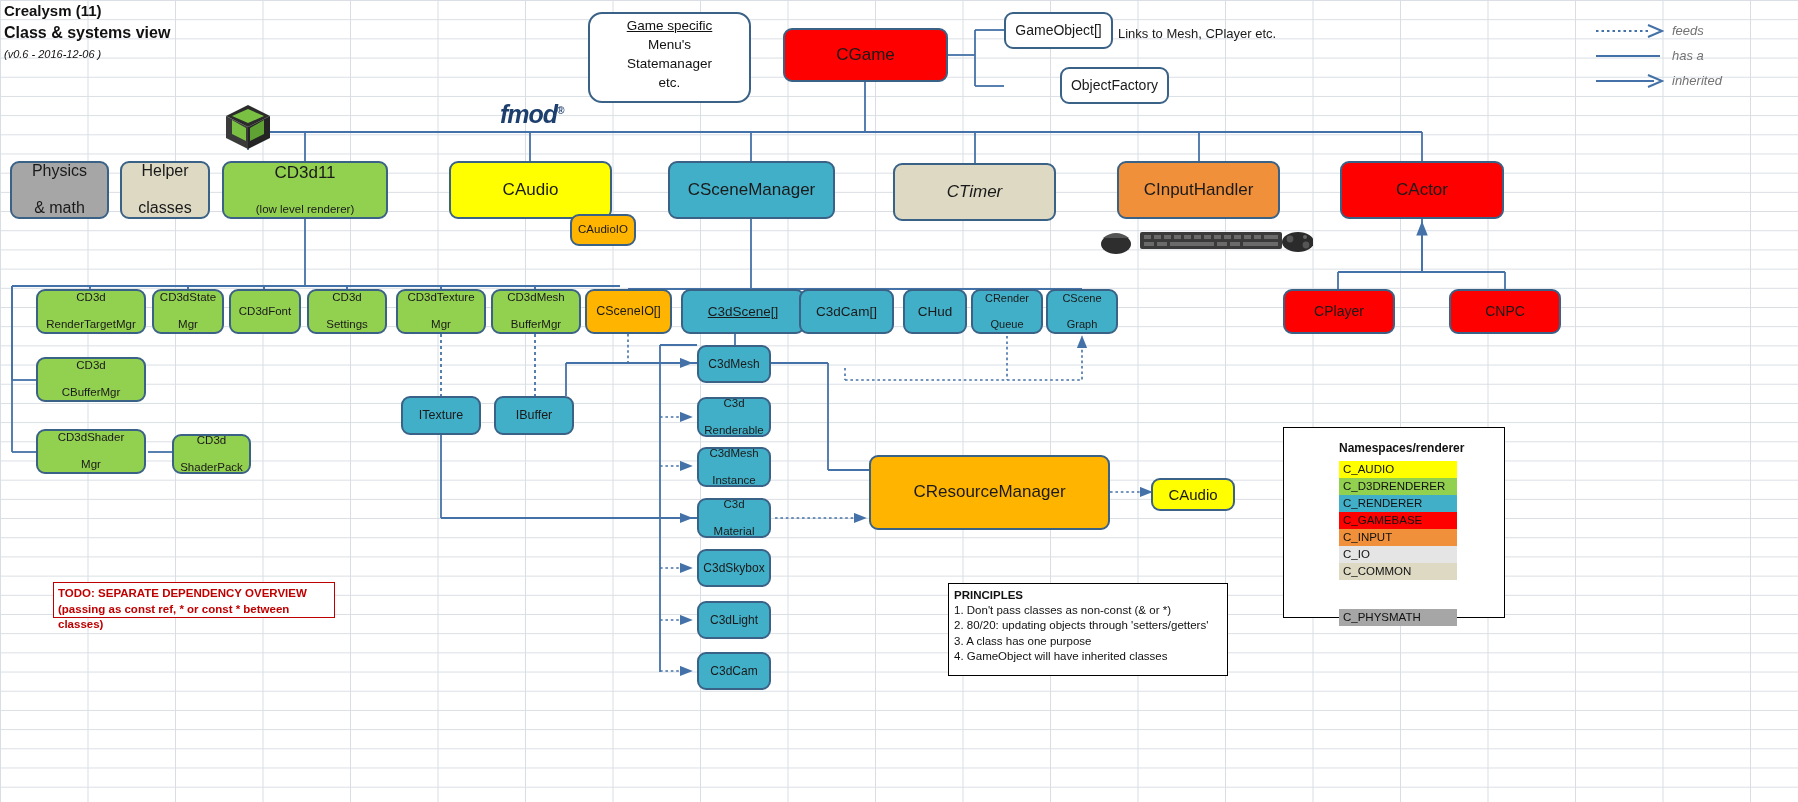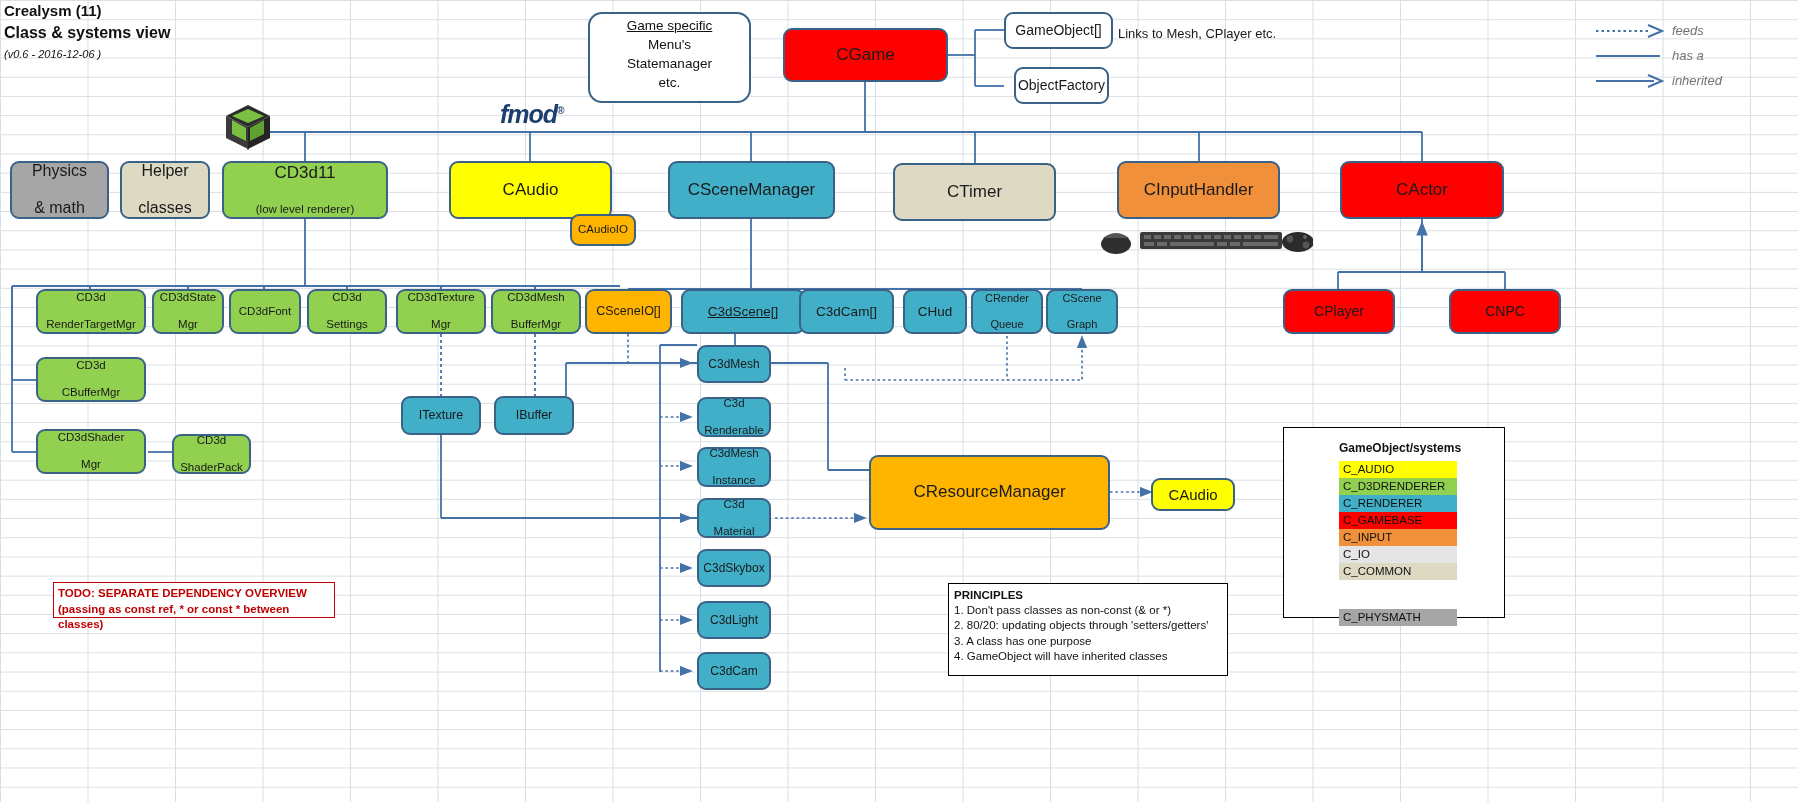--- a/index.html
+++ b/index.html
@@ -307,21 +307,21 @@
       </g>
     </svg>
   </div>
 
   <div class="node c-red" style="left:783px;top:28px;width:165px;height:54px;font-size:17px;">
     <span>CGame</span>
   </div>
   <div class="node c-white" style="left:1004px;top:12px;width:109px;height:37px;font-size:14px;">
     <span>GameObject[]</span>
   </div>
-  <div class="node c-white" style="left:1014px;top:67px;width:95px;height:37px;font-size:14px;">
+  <div class="node c-white" style="left:1060px;top:67px;width:109px;height:37px;font-size:14px;">
     <span>ObjectFactory</span>
   </div>
 
   <div class="node c-gray" style="left:10px;top:161px;width:99px;height:58px;font-size:16px;">
     <span>
       <span>Physics</span><br><span>&amp; math</span>
     </span>
   </div>
   <div class="node c-beige" style="left:120px;top:161px;width:90px;height:58px;font-size:16px;">
     <span>
@@ -335,21 +335,21 @@
   </div>
   <div class="node c-yellow" style="left:449px;top:161px;width:163px;height:58px;font-size:17px;">
     <span>CAudio</span>
   </div>
   <div class="node c-gold" style="left:570px;top:214px;width:66px;height:32px;font-size:11.5px;">
     <span>CAudioIO</span>
   </div>
   <div class="node c-blue" style="left:668px;top:161px;width:167px;height:58px;font-size:17px;">
     <span>CSceneManager</span>
   </div>
-  <div class="node c-beige" style="left:893px;top:163px;width:163px;height:58px;font-size:17px;">
+  <div class="node c-beige" style="left:893px;top:163px;width:163px;height:58px;font-size:17px;font-style:italic;">
     <span>CTimer</span>
   </div>
   <div class="node c-orange" style="left:1117px;top:161px;width:163px;height:58px;font-size:17px;">
     <span>CInputHandler</span>
   </div>
   <div class="node c-red" style="left:1340px;top:161px;width:164px;height:58px;font-size:17px;">
     <span>CActor</span>
   </div>
 
   <div class="node c-red" style="left:1283px;top:289px;width:112px;height:45px;font-size:14px;">
@@ -462,21 +462,21 @@
   </div>
 
   <div class="node c-gold" style="left:869px;top:455px;width:241px;height:75px;font-size:17px;">
     <span>CResourceManager</span>
   </div>
   <div class="node c-yellow" style="left:1151px;top:478px;width:84px;height:33px;font-size:15px;">
     <span>CAudio</span>
   </div>
 
   <div class="nsbox">
-    <h4>GameObject/systems</h4>
+    <h4>Namespaces/renderer</h4>
     <div class="ns-row" style="background:#ffff00;"><span>C_AUDIO</span></div>
     <div class="ns-row" style="background:#92d050;"><span>C_D3DRENDERER</span></div>
     <div class="ns-row" style="background:#41afc8;"><span>C_RENDERER</span></div>
     <div class="ns-row" style="background:#ff0000;"><span>C_GAMEBASE</span></div>
     <div class="ns-row" style="background:#f0903a;"><span>C_INPUT</span></div>
     <div class="ns-row" style="background:#e5e5e5;"><span>C_IO</span></div>
     <div class="ns-row" style="background:#ddd9c3;"><span>C_COMMON</span></div>
     <div class="ns-row" style="background:#a6a6a6;margin-top:29px;"><span>C_PHYSMATH</span></div>
   </div>
 

